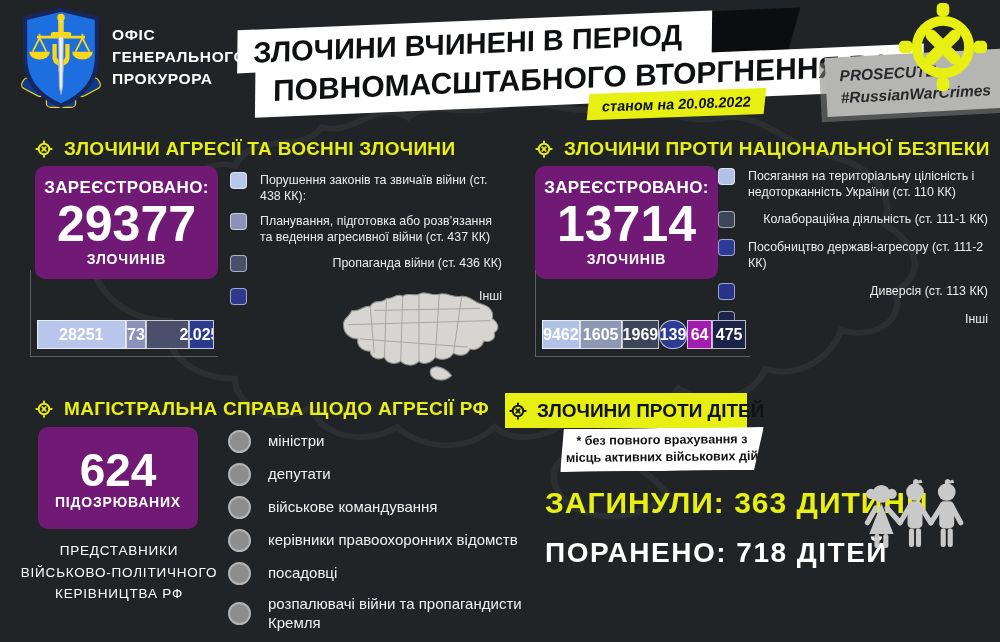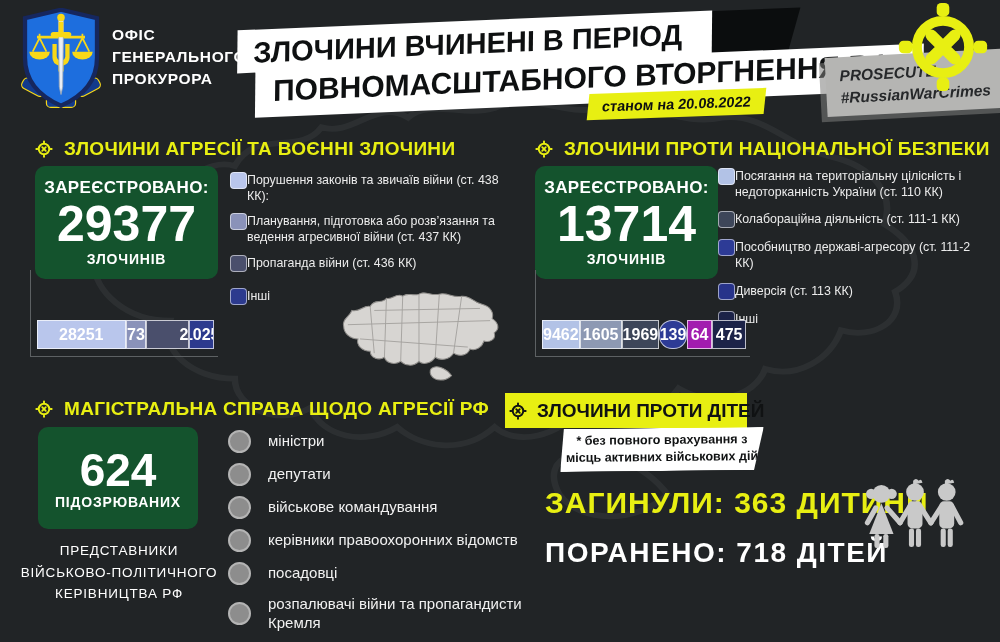--- a/index.html
+++ b/index.html
@@ -26,31 +26,31 @@
                   transform:rotate(-3deg);font-style:italic;font-weight:800;font-size:15.5px;
                   line-height:1.4;padding:8px 8px 8px 14px;box-shadow:-6px 5px 0 rgba(125,125,123,.55);}
   .crosshair-big{left:898px;top:2px;width:90px;height:90px;z-index:4;}
 
   
   .sec-heading{display:flex;align-items:center;gap:11px;color:#e8ef12;font-weight:800;
                font-size:19px;letter-spacing:.3px;z-index:3;white-space:nowrap;}
   .bullet{width:18px;height:18px;flex:0 0 18px;}
 
   
-  .stat-box{background:#14532d;border-radius:10px;color:#fff;text-align:center;display:flex;
+  .stat-box{background:#701a75;border-radius:10px;color:#fff;text-align:center;display:flex;
             flex-direction:column;justify-content:center;z-index:3;}
   .stat-label{font-size:17px;font-weight:800;letter-spacing:.4px;}
   .stat-count{font-size:50px;font-weight:800;line-height:1.05;}
   .stat-count.small{font-size:46px;}
   .stat-unit{font-size:14px;font-weight:700;letter-spacing:.8px;}
 
   
   .legend{z-index:3;}
-  .legend-item{display:flex;align-items:flex-start;margin-bottom:9px;color:#ececec;
-               font-size:12.4px;line-height:1.3;}
+  .legend-item{display:flex;align-items:flex-start;gap:13px;margin-bottom:9px;color:#ececec;
+               font-size:12.4px;line-height:1.3;justify-content:space-between;}
   .legend.natsec .legend-item{margin-bottom:11px;}
   .swatch{flex:0 0 15px;width:15px;height:15px;border-radius:4px;margin-top:0;
           border:1.5px solid rgba(255,255,255,.55);box-sizing:content-box;}
 
   
   .chart{border-left:1px solid #5d6163;border-bottom:1px solid #5d6163;z-index:3;}
   .bar{position:absolute;left:6px;right:4px;bottom:7px;height:29px;display:flex;}
   .seg{display:flex;align-items:center;justify-content:center;color:#fff;font-weight:700;
        font-size:16px;border:1px solid rgba(255,255,255,.7);box-sizing:border-box;overflow:hidden;}
 

